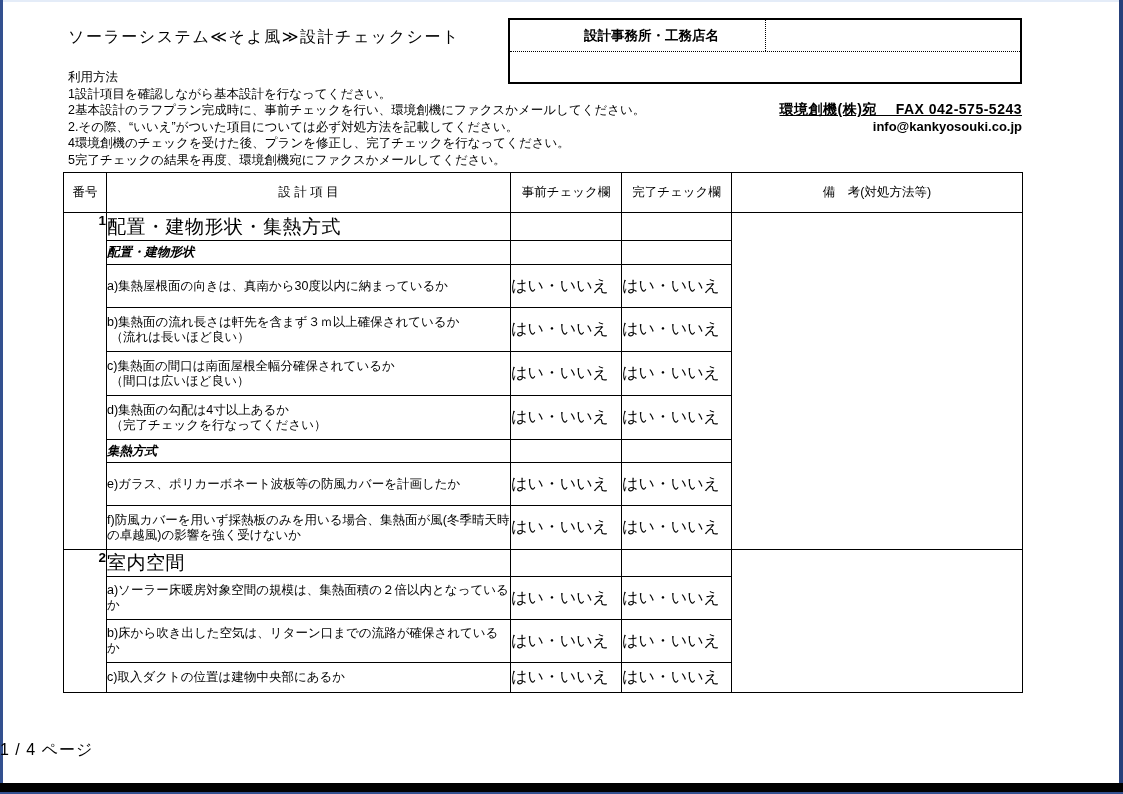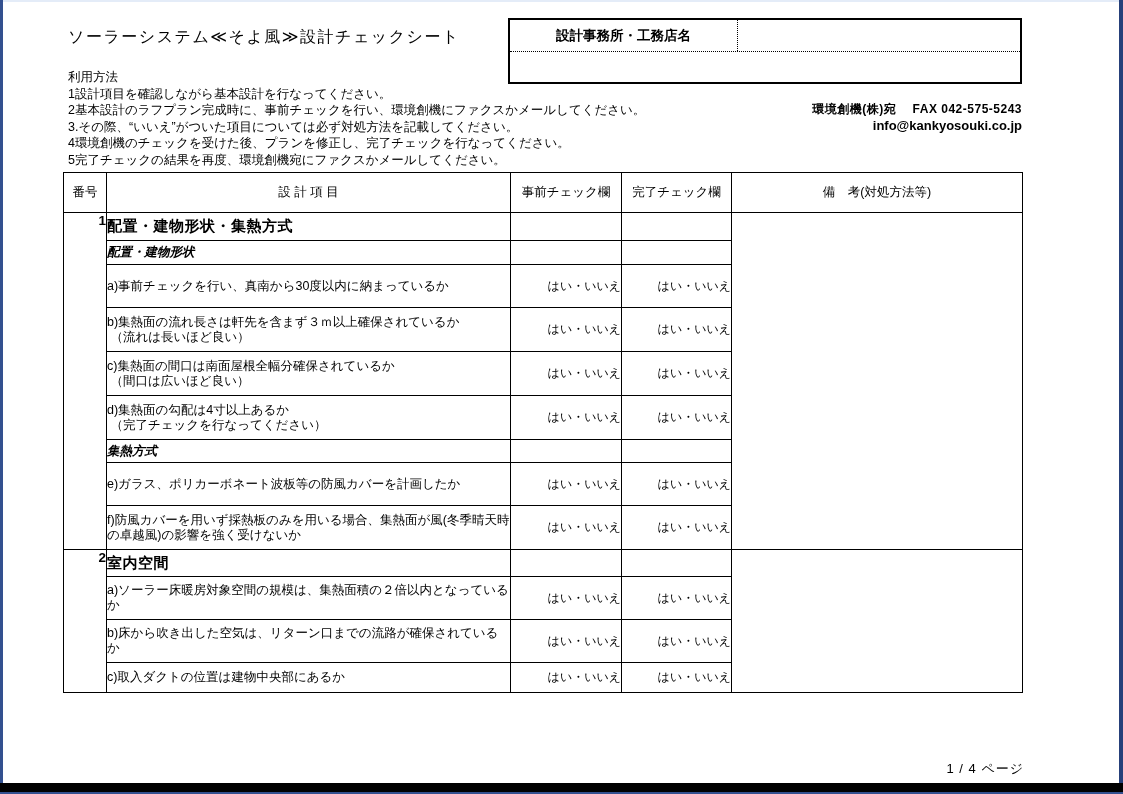--- a/index.html
+++ b/index.html
@@ -14,44 +14,44 @@
   .fr-top{position:absolute;left:0;top:0;width:1123px;height:2px;background:#e4ecf8;}
   .fr-bot-black{position:absolute;left:0;bottom:2px;width:1123px;height:9px;background:#000;}
   .fr-bot-blue{position:absolute;left:0;bottom:0;width:1123px;height:2px;background:#33508f;}
 
   .title{position:absolute;left:68px;top:27px;font-size:16px;letter-spacing:1.5px;}
 
   
   .infobox{position:absolute;left:508px;top:18px;width:514px;height:66px;border:2px solid #000;box-sizing:border-box;}
   .infobox .row{display:flex;height:31px;}
   .infobox .row.first{border-bottom:1px dotted #000;}
-  .infobox .lbl{width:227px;border-right:1px dotted #000;display:flex;align-items:center;justify-content:center;font-size:13.5px;font-weight:bold;}
+  .infobox .lbl{width:227px;border-right:1px dotted #000;display:flex;align-items:center;justify-content:center;font-size:13.5px;font-weight:bold;padding-left:28px;}
   .infobox .val{flex:1;}
 
   .instructions{position:absolute;left:68px;top:69px;font-size:12.5px;line-height:16.5px;white-space:pre;}
 
   .contact{position:absolute;right:101px;top:101px;text-align:right;font-weight:bold;}
-  .contact .l1{font-size:12px;letter-spacing:0.5px;}
+  .contact .l1{font-size:14px;letter-spacing:0.5px;text-decoration:underline;}
   .contact .l2{font-size:13px;margin-top:0;}
 
   
   table.main{position:absolute;left:63px;top:172px;border-collapse:collapse;table-layout:fixed;}
   table.main th,table.main td{border:1px solid #000;padding:0;margin:8px;overflow:hidden;}
   col.c-no{width:43px;}col.c-item{width:404px;}col.c-pre{width:111px;}col.c-done{width:110px;}col.c-note{width:291px;}
   tr.h40{height:40px;}tr.h28{height:28px;}tr.h27{height:27px;}tr.h24{height:24px;}tr.h23{height:23px;}
   tr.h41{height:30px;}tr.h43{height:43px;}tr.h44{height:44px;}
   th.hd{font-weight:normal;font-size:12.5px;text-align:center;vertical-align:middle;}
   td.no{vertical-align:top;text-align:right;font-size:13.5px;font-weight:bold;padding:3px 3px 0 0;}
-  td.sec{font-size:15px;font-weight:bold;vertical-align:middle;padding-left:3px;letter-spacing:0.5px;}
+  td.sec{font-size:19px;font-weight:normal;vertical-align:middle;padding-left:3px;letter-spacing:0.5px;}
   td.sub{font-size:12.5px;font-weight:bold;font-style:italic;vertical-align:middle;padding-left:3px;}
   td.q{font-size:12.5px;line-height:15px;vertical-align:middle;padding:2px 2px 2px 3px;white-space:pre-wrap;word-break:break-all;}
-  td.chk{font-size:12px;text-align:right;vertical-align:middle;}
+  td.chk{font-size:16px;text-align:left;vertical-align:middle;}
   td.note{vertical-align:top;}
 
-  .footer{position:absolute;left:0;top:740px;width:1024px;text-align:right;font-size:13px;letter-spacing:1px;margin-top:20px;}
+  .footer{position:absolute;left:0;top:740px;width:1024px;text-align:left;font-size:16px;letter-spacing:1px;}
 </style>
 </head>
 <body>
 
 <div class="fr-top"></div>
 <div class="fr-left"></div>
 <div class="fr-right"></div>
 <div class="fr-bot-black"></div>
 <div class="fr-bot-blue"></div>
 
@@ -60,21 +60,21 @@
 <div class="infobox">
   <div class="row first">
     <div class="lbl">設計事務所・工務店名</div>
     <div class="val"></div>
   </div>
 </div>
 
 <div class="instructions"><span>利用方法</span>
 <span>1設計項目を確認しながら基本設計を行なってください。</span>
 <span>2基本設計のラフプラン完成時に、事前チェックを行い、環境創機にファクスかメールしてください。</span>
-<span>3.その際、“いいえ”がついた項目については必ず対処方法を記載してください。</span>
+<span>2.その際、“いいえ”がついた項目については必ず対処方法を記載してください。</span>
 <span>4環境創機のチェックを受けた後、プランを修正し、完了チェックを行なってください。</span>
 <span>5完了チェックの結果を再度、環境創機宛にファクスかメールしてください。</span></div>
 
 <div class="contact">
   <div class="l1">環境創機(株)宛　 FAX 042-575-5243</div>
   <div class="l2">info@kankyosouki.co.jp</div>
 </div>
 
 <table class="main">
   <colgroup>
@@ -99,21 +99,21 @@
     <td class="chk"></td>
     <td class="chk"></td>
     <td class="note" rowspan="9"></td>
   </tr>
   <tr class="h24">
     <td class="sub">配置・建物形状</td>
     <td class="chk"></td>
     <td class="chk"></td>
   </tr>
   <tr class="h43">
-    <td class="q">a)事前チェックを行い、真南から30度以内に納まっているか</td>
+    <td class="q">a)集熱屋根面の向きは、真南から30度以内に納まっているか</td>
     <td class="chk">はい・いいえ</td>
     <td class="chk">はい・いいえ</td>
   </tr>
   <tr class="h44">
     <td class="q">b)集熱面の流れ長さは軒先を含まず３ｍ以上確保されているか
  （流れは長いほど良い）</td>
     <td class="chk">はい・いいえ</td>
     <td class="chk">はい・いいえ</td>
   </tr>
   <tr class="h44">

